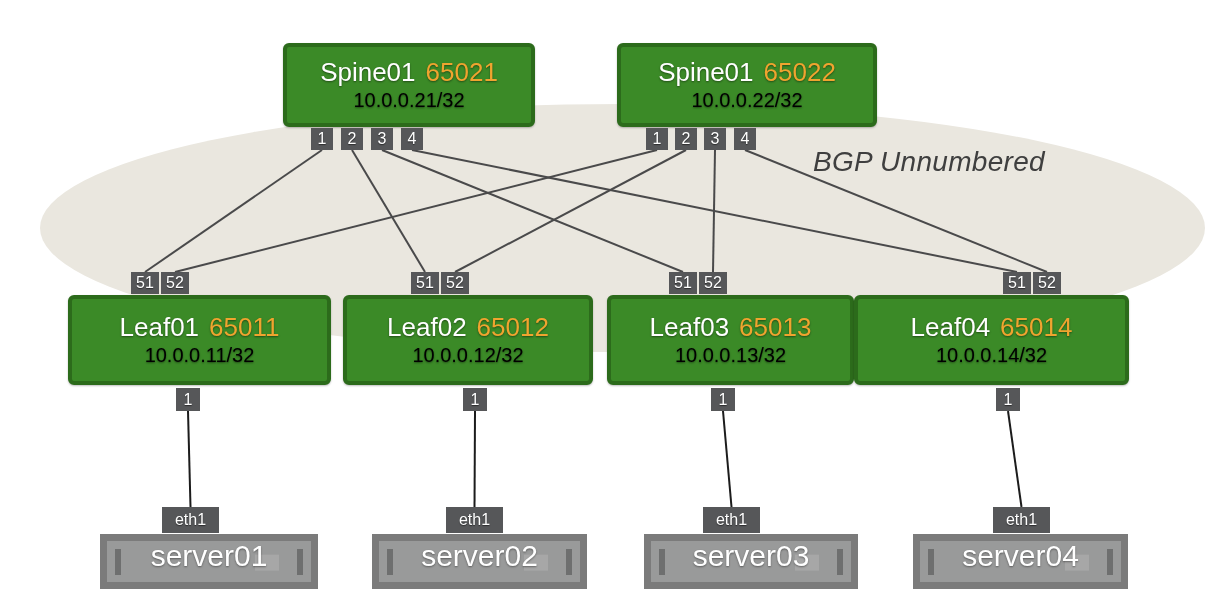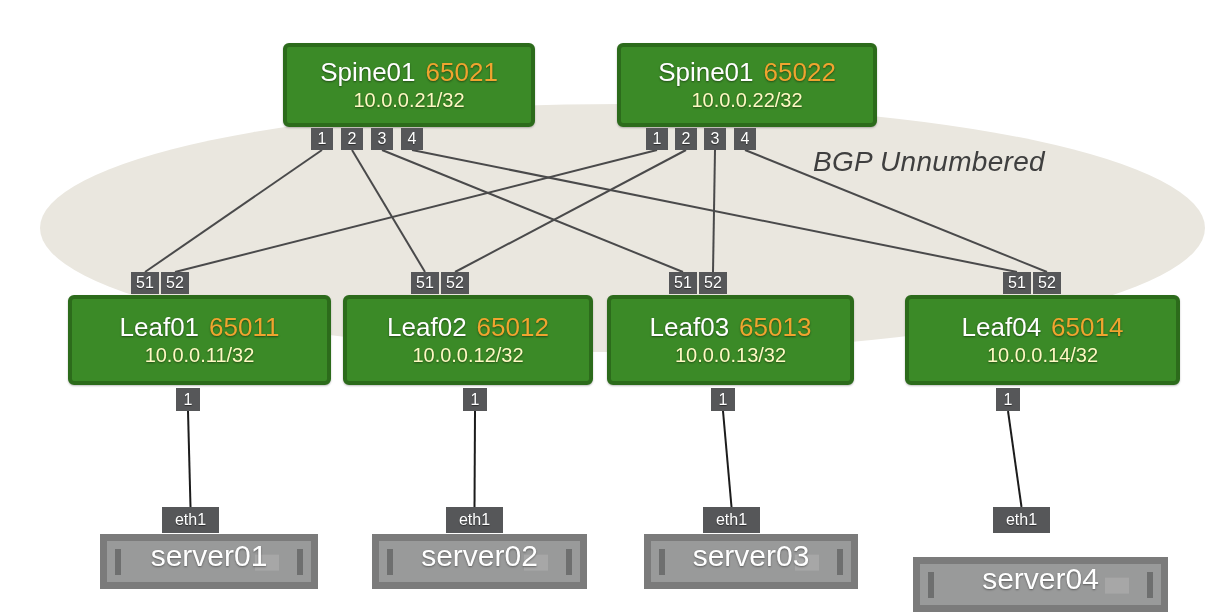--- a/index.html
+++ b/index.html
@@ -24,21 +24,21 @@
     background:var(--node-green,#3B8A27);
     border:4px solid var(--node-green-border,#2C6B1B);
     border-radius:6px;
     display:flex;flex-direction:column;justify-content:center;align-items:center;
     gap:1px;color:#fff;
     box-shadow:0 1px 2px rgba(0,0,0,.25);
   }
   .node-title{display:flex;gap:10px;align-items:baseline;line-height:1.1;}
   .nname{font-size:26px;color:#ffffff;text-shadow:0 1px 2px rgba(0,0,0,.45);}
   .nasn{font-size:26px;color:var(--asn-orange,#F0A42F);text-shadow:0 1px 2px rgba(0,0,0,.45);}
-  .nip{font-size:20px;color:#fef9c3;line-height:1.2;text-shadow:0 1px 2px rgba(0,0,0,.45);}
+  .nip{font-size:20px;color:#000000;line-height:1.2;text-shadow:0 1px 2px rgba(0,0,0,.45);}
   
   .port{
     position:absolute;z-index:3;box-sizing:border-box;height:22px;
     background:var(--port-gray,#565759);color:#fff;
     display:flex;align-items:center;justify-content:center;
     font-size:16px;text-shadow:0 1px 1px rgba(0,0,0,.5);
   }
   .port.host{height:23px;}
   .port.eth{height:26px;font-size:16px;}
   
@@ -137,21 +137,21 @@
     <div class="node-title">
       <span class="nname">Leaf03</span>
       <span class="nasn">65013</span>
     </div>
     <div class="nip">10.0.0.13/32</div>
   </div>
   <span class="port host" style="left:711px;top:388px;width:24px">1</span>
 
   <span class="port" style="left:1003px;top:272px;width:28px">51</span>
   <span class="port" style="left:1033px;top:272px;width:28px">52</span>
-  <div class="node" style="left:905px;top:295px;width:275px;height:90px">
+  <div class="node" style="left:854px;top:295px;width:275px;height:90px">
     <div class="node-title">
       <span class="nname">Leaf04</span>
       <span class="nasn">65014</span>
     </div>
     <div class="nip">10.0.0.14/32</div>
   </div>
   <span class="port host" style="left:996px;top:388px;width:24px">1</span>
 
   <span class="port eth" style="left:162px;top:507px;width:57px">eth1</span>
   <div class="server" style="left:100px;top:534px;width:218px">
@@ -171,20 +171,20 @@
 
   <span class="port eth" style="left:703px;top:507px;width:57px">eth1</span>
   <div class="server" style="left:644px;top:534px;width:214px">
     <span class="rail rail-l"></span>
     <span class="bay"></span>
     <span class="sname">server03</span>
     <span class="rail rail-r"></span>
   </div>
 
   <span class="port eth" style="left:993px;top:507px;width:57px">eth1</span>
-  <div class="server" style="left:913px;top:557px;width:255px">
+  <div class="server" style="left:913px;top:534px;width:215px">
     <span class="rail rail-l"></span>
     <span class="bay"></span>
     <span class="sname">server04</span>
     <span class="rail rail-r"></span>
   </div>
 
 </div>
 
 </body></html>

